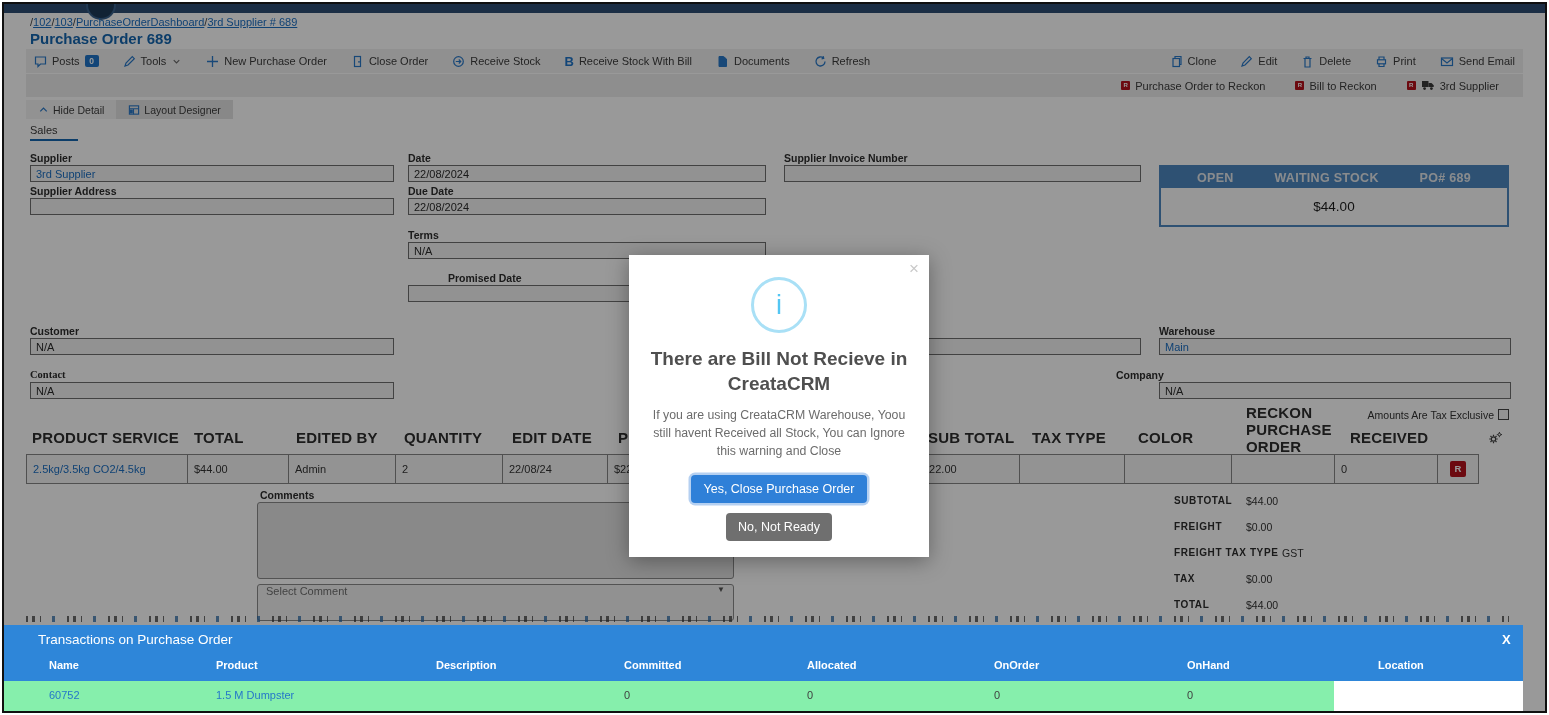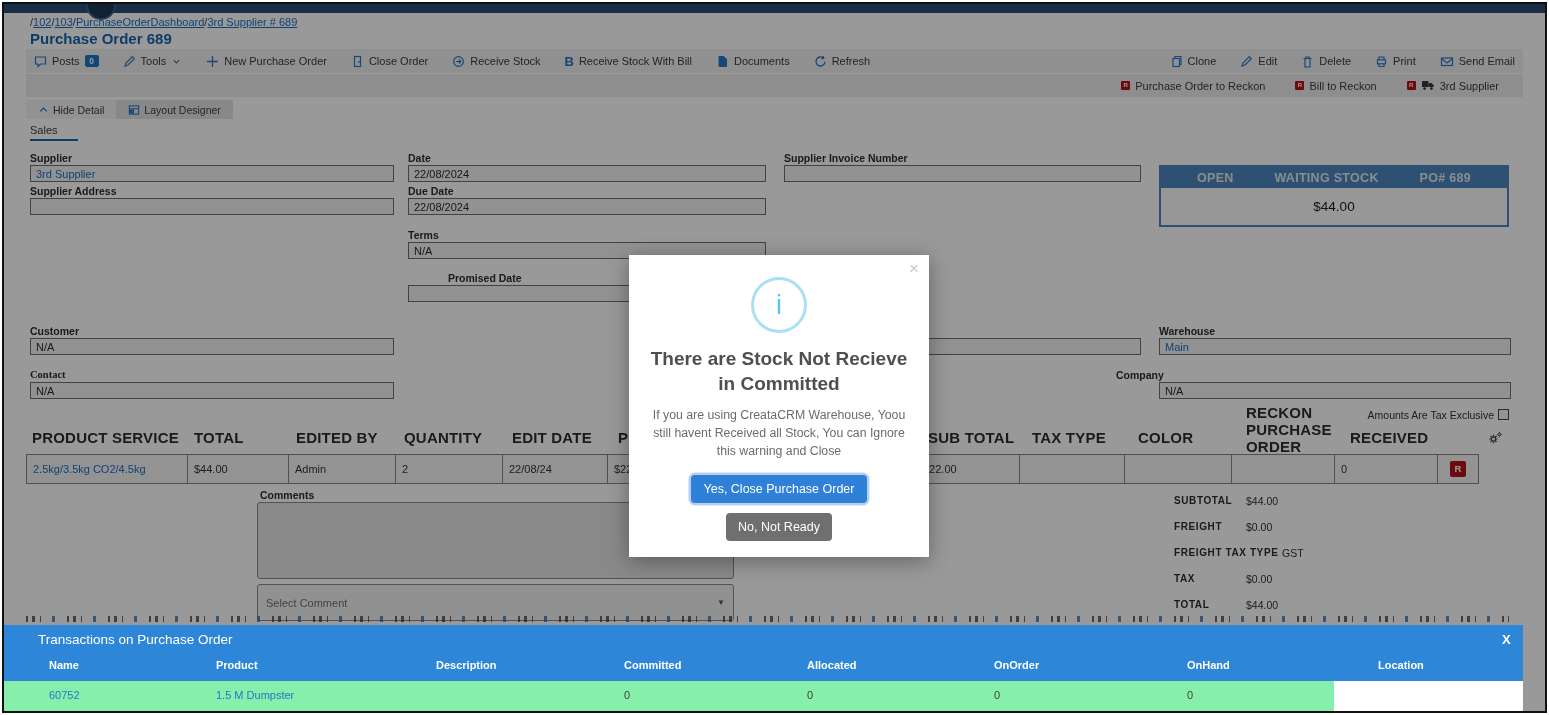--- a/index.html
+++ b/index.html
@@ -43,21 +43,21 @@
   .pt-head{display:flex;height:32px;}
   .pt-h{display:flex;align-items:center;padding:0 6px;font-size:15px;font-weight:700;color:#2e2e2e;letter-spacing:.2px;line-height:1.15;box-sizing:border-box;}
   .pt-row{display:flex;height:30px;}
   .pt-c{border:1px solid #858585;margin-left:-1px;display:flex;align-items:center;padding:0 6px;font-size:11px;color:#333;background:#f6f6f6;box-sizing:border-box;white-space:nowrap;overflow:hidden;}
   .pt-c:first-child{margin-left:0;}
   .pt-c.link{color:#1b6ec2;}
   .rbadge{display:inline-block;width:16px;height:16px;background:#b5121b;border-radius:2px;color:#fff;font-weight:700;font-size:9.5px;text-align:center;line-height:16px;}
   .gears{display:flex;align-items:center;color:#3c3c3c;}
   
   .cmt-area{position:absolute;left:253px;top:498px;width:477px;height:77px;background:#e4e4e4;border:1px solid #8a8a8a;border-radius:3px;box-sizing:border-box;}
-  .cmt-select{position:absolute;left:253px;top:580px;width:477px;height:37px;background:#f2f2f2;border:1px solid #8a8a8a;border-radius:3px;box-sizing:border-box;display:flex;align-items:center;justify-content:space-between;padding:8px 8px;font-size:11px;color:#6f6f6f;}
+  .cmt-select{position:absolute;left:253px;top:580px;width:477px;height:37px;background:#f2f2f2;border:1px solid #8a8a8a;border-radius:3px;box-sizing:border-box;display:flex;justify-content:space-between;padding:0 8px;font-size:11px;color:#6f6f6f;}
   .caret{font-size:8px;color:#555;}
   
   .sum-lbl{position:absolute;left:1170px;font-size:10px;font-weight:700;color:#2e2e2e;letter-spacing:.6px;}
   .sum-val{position:absolute;left:1242px;font-size:10.5px;color:#333;}
   
   .clipped{position:absolute;left:22px;top:612px;width:1483px;height:6px;background:
     repeating-linear-gradient(90deg,#3a3a3a 0 2px,transparent 2px 6px,#3a3a3a 6px 9px,transparent 9px 14px,#3a3a3a 14px 15px,transparent 15px 26px,#2a6aa8 26px 29px,transparent 29px 41px);
     opacity:.75;}
   
   .dim{position:absolute;inset:0;background:rgba(0,0,0,.40);z-index:40;}
@@ -352,21 +352,21 @@
         <div class="pv" style="left:620px;">0</div>
         <div class="pv" style="left:803px;">0</div>
         <div class="pv" style="left:990px;">0</div>
         <div class="pv" style="left:1183px;">0</div>
       </div>
     </div>
 
     <div class="modal">
       <div class="modal-x">×</div>
       <div class="info-circle">i</div>
-      <div class="modal-title">There are Stock Not Recieve in Committed</div>
+      <div class="modal-title">There are Bill Not Recieve in CreataCRM</div>
       <div class="modal-body">If you are using CreataCRM Warehouse, Yoou still havent Received all Stock, You can Ignore this warning and Close</div>
       <div class="modal-btns">
         <button class="btn-primary">Yes, Close Purchase Order</button>
         <button class="btn-secondary">No, Not Ready</button>
       </div>
     </div>
 
   </div>
   <div class="frame"></div>
 </div>

